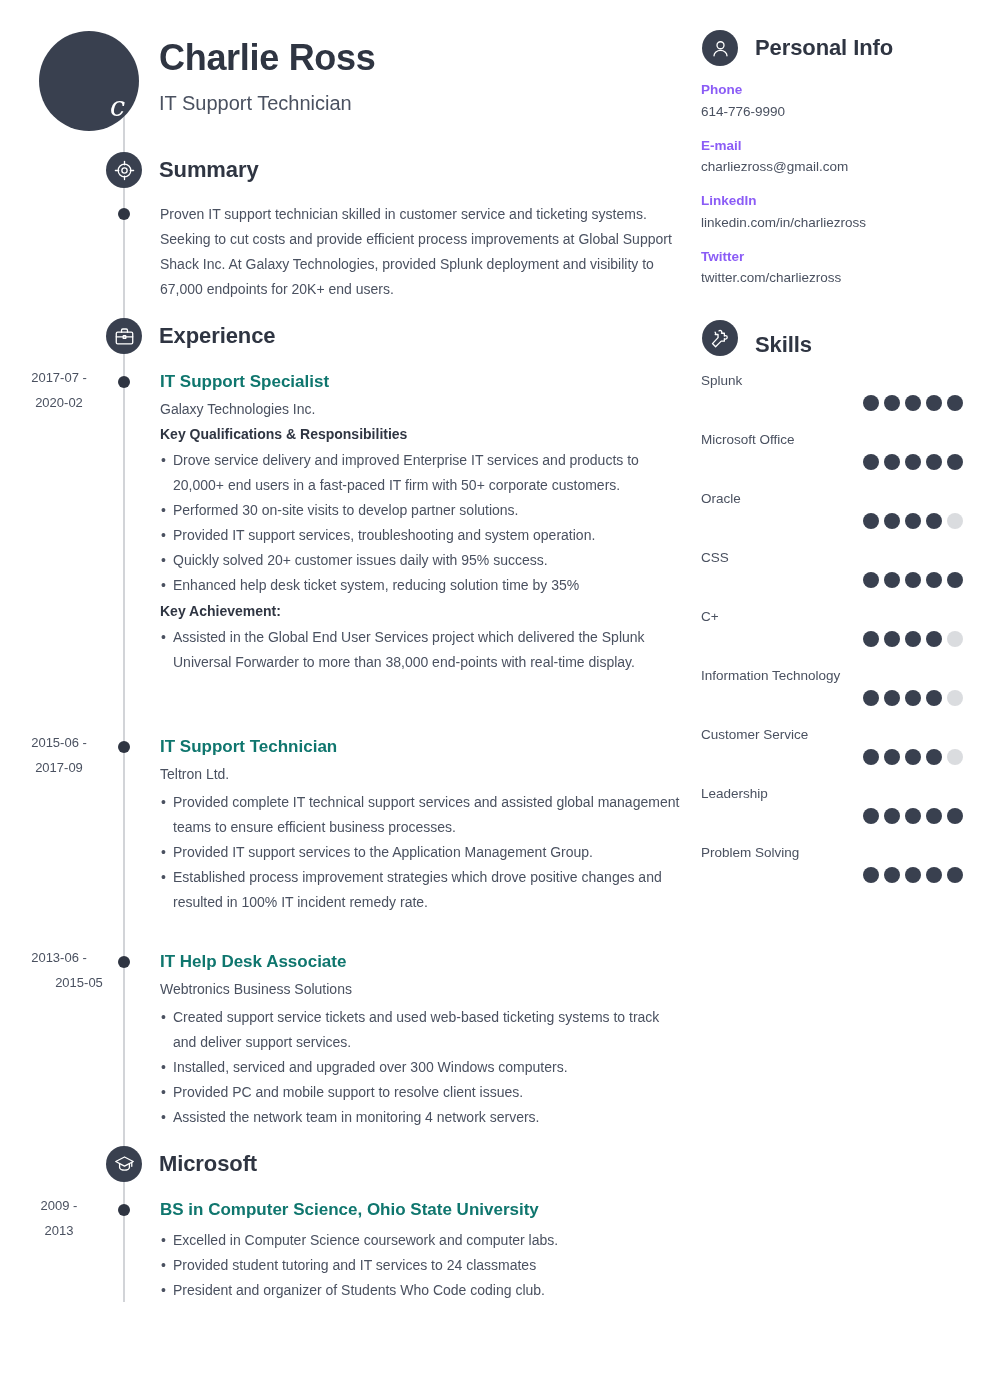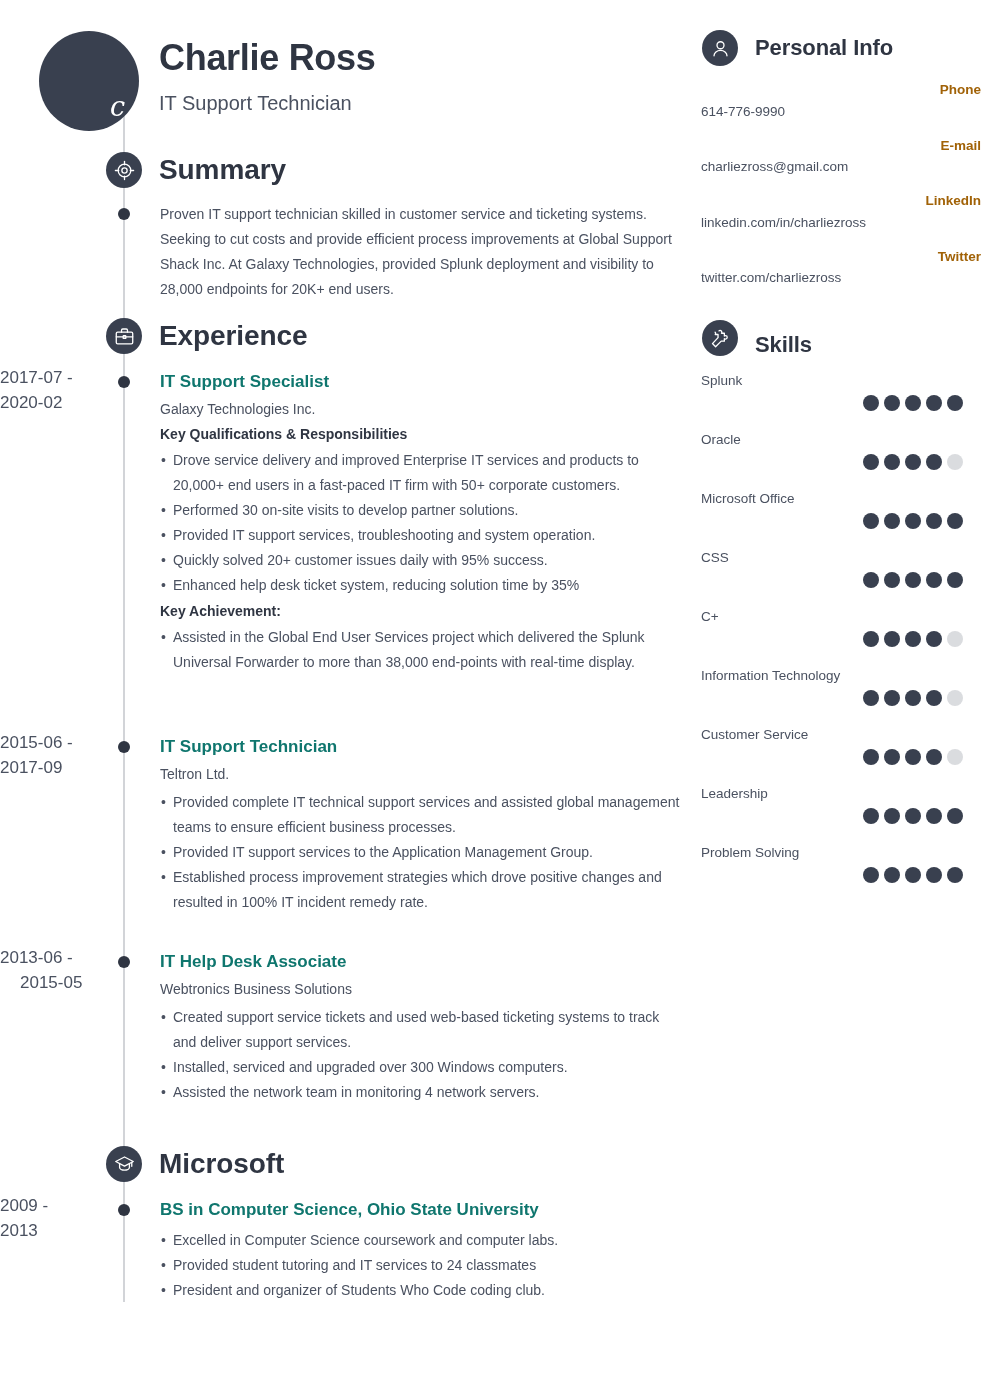--- a/index.html
+++ b/index.html
@@ -101,44 +101,44 @@
     border-radius: 50%;
     background: #39404f;
     display: flex;
     align-items: center;
     justify-content: center;
     flex: 0 0 36px;
   }
   .sec-icon svg { display: block; }
   .sec-title {
     margin-left: 17px;
-    font-size: 28px;
+    font-size: 22px;
     font-weight: bold;
     color: #2f3542;
     line-height: 1;
     letter-spacing: -0.1px;
   }
 
   
   .tl-dot {
     position: absolute;
     left: 118px;
     width: 12px;
     height: 12px;
     border-radius: 50%;
     background: #2f3542;
   }
 
   
   .tl-date {
     position: absolute;
-    left: 0;
+    left: 11px;
     width: 96px;
-    text-align: left;
-    font-size: 17px;
+    text-align: center;
+    font-size: 13px;
     color: #4a5160;
     line-height: 25px;
   }
 
   
   .entry {
     position: absolute;
     left: 160px;
     width: 520px;
   }
@@ -215,23 +215,22 @@
   .contact-list {
     position: absolute;
     left: 1px;
     top: 80px;
     width: 280px;
   }
   .contact-item { margin-bottom: 13px; }
   .contact-label {
     font-size: 13.5px;
     font-weight: bold;
-    color: #a16207;
+    color: #8b5cf6;
     line-height: 1.55;
-    text-align: right;
   }
   .contact-value {
     font-size: 13.5px;
     color: #4a5160;
     line-height: 1.6;
   }
 
   
   .skills-list {
     position: absolute;
@@ -291,21 +290,21 @@
           <line x1="12" y1="1.6" x2="12" y2="5.4"></line>
           <line x1="12" y1="18.6" x2="12" y2="22.4"></line>
           <line x1="1.6" y1="12" x2="5.4" y2="12"></line>
           <line x1="18.6" y1="12" x2="22.4" y2="12"></line>
         </svg>
       </span>
       <span class="sec-title">Summary</span>
     </div>
     <div class="tl-dot" style="top:208px;"></div>
     <div class="entry" style="top:202px;">
-      <div class="summary-text">Proven IT support technician skilled in customer service and ticketing systems. Seeking to cut costs and provide efficient process improvements at Global Support Shack Inc. At Galaxy Technologies, provided Splunk deployment and visibility to 28,000 endpoints for 20K+ end users.</div>
+      <div class="summary-text">Proven IT support technician skilled in customer service and ticketing systems. Seeking to cut costs and provide efficient process improvements at Global Support Shack Inc. At Galaxy Technologies, provided Splunk deployment and visibility to 67,000 endpoints for 20K+ end users.</div>
     </div>
 
     <div class="section-head" style="top:318px;">
       <span class="sec-icon">
         <svg width="21" height="21" viewBox="0 0 24 24" fill="none" stroke="#ffffff" stroke-width="1.5" stroke-linecap="round" stroke-linejoin="round">
           <rect x="2.6" y="7" width="18.8" height="13.4" rx="1.6"></rect>
           <path d="M8.6 7V4.8a1.4 1.4 0 0 1 1.4-1.4h4a1.4 1.4 0 0 1 1.4 1.4V7"></path>
           <line x1="2.6" y1="12.4" x2="21.4" y2="12.4"></line>
           <rect x="10.5" y="11" width="3" height="3.2" rx="0.6"></rect>
         </svg>
@@ -348,20 +347,21 @@
 
     <div class="tl-date" style="top:945px;">2013-06 -</div>
     <div class="tl-date" style="top:970px;margin-left:20px;">2015-05</div>
     <div class="tl-dot" style="top:956px;"></div>
     <div class="entry" style="top:951px;">
       <div class="entry-title">IT Help Desk Associate</div>
       <div class="entry-org">Webtronics Business Solutions</div>
       <ul class="bullets">
         <li>Created support service tickets and used web-based ticketing systems to track and deliver support services.</li>
         <li>Installed, serviced and upgraded over 300 Windows computers.</li>
+        <li>Provided PC and mobile support to resolve client issues.</li>
         <li>Assisted the network team in monitoring 4 network servers.</li>
       </ul>
     </div>
 
     <div class="section-head" style="top:1146px;">
       <span class="sec-icon">
         <svg width="21" height="21" viewBox="0 0 24 24" fill="none" stroke="#ffffff" stroke-width="1.5" stroke-linecap="round" stroke-linejoin="round">
           <path d="M12 3.4 22 8.6 12 13.8 2 8.6z"></path>
           <path d="M6.4 10.9v4.6c0 1.5 2.5 2.9 5.6 2.9s5.6-1.4 5.6-2.9v-4.6"></path>
           <line x1="20.3" y1="9.5" x2="20.3" y2="14"></line>
@@ -428,37 +428,37 @@
           <div class="skill-name">Splunk</div>
           <div class="skill-dots">
             <span class="dot filled"></span>
             <span class="dot filled"></span>
             <span class="dot filled"></span>
             <span class="dot filled"></span>
             <span class="dot filled"></span>
           </div>
         </div>
         <div class="skill-row">
+          <div class="skill-name">Microsoft Office</div>
+          <div class="skill-dots">
+            <span class="dot filled"></span>
+            <span class="dot filled"></span>
+            <span class="dot filled"></span>
+            <span class="dot filled"></span>
+            <span class="dot filled"></span>
+          </div>
+        </div>
+        <div class="skill-row">
           <div class="skill-name">Oracle</div>
           <div class="skill-dots">
             <span class="dot filled"></span>
             <span class="dot filled"></span>
             <span class="dot filled"></span>
             <span class="dot filled"></span>
             <span class="dot"></span>
-          </div>
-        </div>
-        <div class="skill-row">
-          <div class="skill-name">Microsoft Office</div>
-          <div class="skill-dots">
-            <span class="dot filled"></span>
-            <span class="dot filled"></span>
-            <span class="dot filled"></span>
-            <span class="dot filled"></span>
-            <span class="dot filled"></span>
           </div>
         </div>
         <div class="skill-row">
           <div class="skill-name">CSS</div>
           <div class="skill-dots">
             <span class="dot filled"></span>
             <span class="dot filled"></span>
             <span class="dot filled"></span>
             <span class="dot filled"></span>
             <span class="dot filled"></span>

